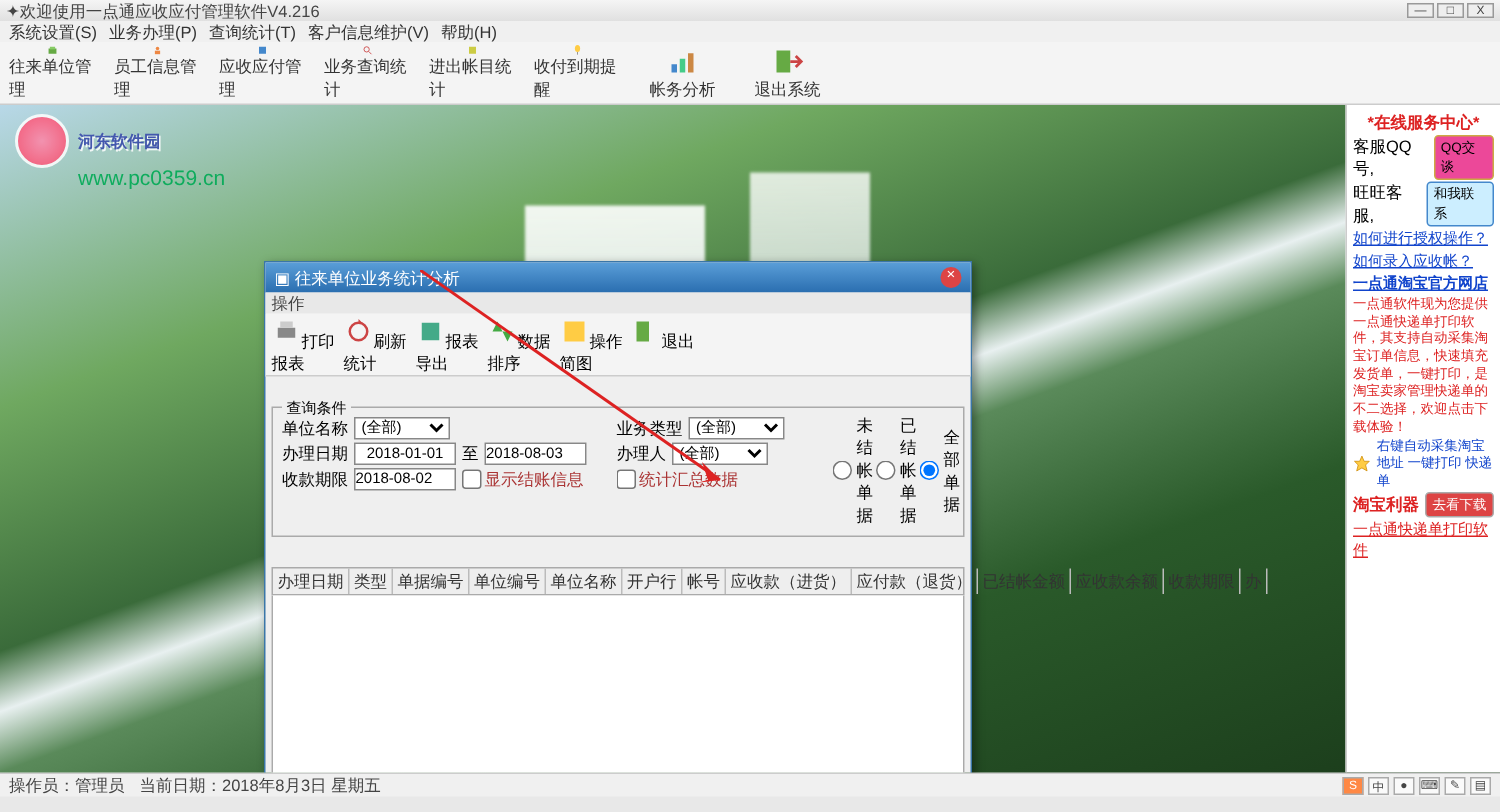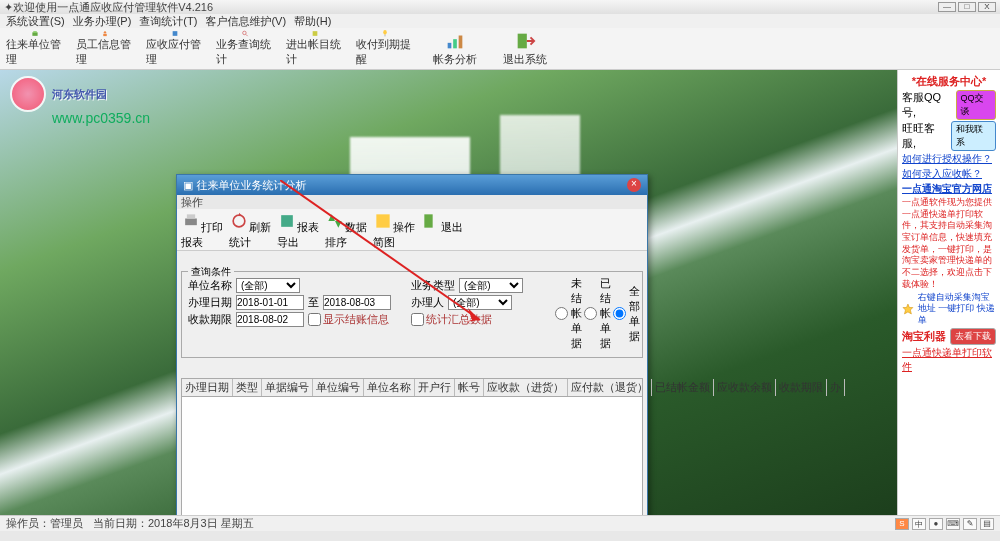--- a/index.html
+++ b/index.html
@@ -180,21 +180,21 @@
     <div class="groupbox">
       <span class="legend">查询条件</span>
       <div style="display:flex;gap:20px">
         <div>
           <div class="form-row">
             <label>单位名称</label>
             <select><option>(全部)</option></select>
           </div>
           <div class="form-row">
             <label>办理日期</label>
-            <input style="width: 68px;" value="2018-01-01">
+            <input style="width: 68px; text-align: center;" value="2018-01-01">
             <span>至</span>
             <input style="width: 68px;" value="2018-08-03">
           </div>
           <div class="form-row">
             <label>收款期限</label>
             <input style="width: 68px;" value="2018-08-02">
             <label class="chk">
                 <input type="checkbox" style="">
                 <span>显示结账信息</span>
               </label>
@@ -258,21 +258,21 @@
         
         
       </div>
     </div>
   </div>
 
   <div class="sidebar">
     <div class="hdr">*在线服务中心*</div>
     <div class="line">
         <span>客服QQ号,</span>
-        <span class="badge" style="background:#d946ef;border-color:#ca4">QQ交谈</span>
+        <span class="badge" style="background:#ec4899;border-color:#ca4">QQ交谈</span>
       </div>
     <div class="line">
         <span>旺旺客服,</span>
         <span class="badge" style="background:#cef;border-color:#48c">和我联系</span>
       </div>
     <a href="#">如何进行授权操作？</a>
     <a href="#">如何录入应收帐？</a>
     <a href="#" style="font-weight:bold">一点通淘宝官方网店</a>
     <div class="promo">一点通软件现为您提供一点通快递单打印软件，其支持自动采集淘宝订单信息，快速填充发货单，一键打印，是淘宝卖家管理快递单的不二选择，欢迎点击下载体验！</div>
     <div style="display:flex;gap:4px;align-items:center">

